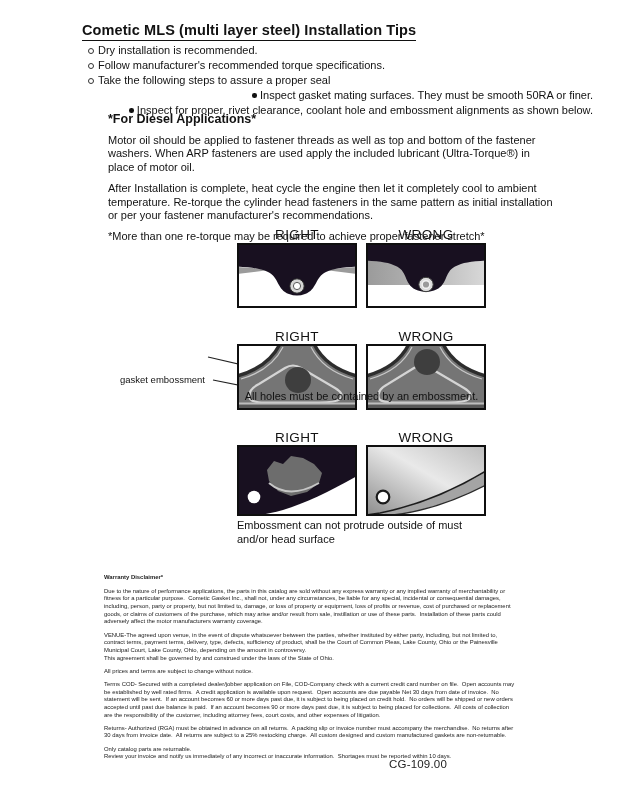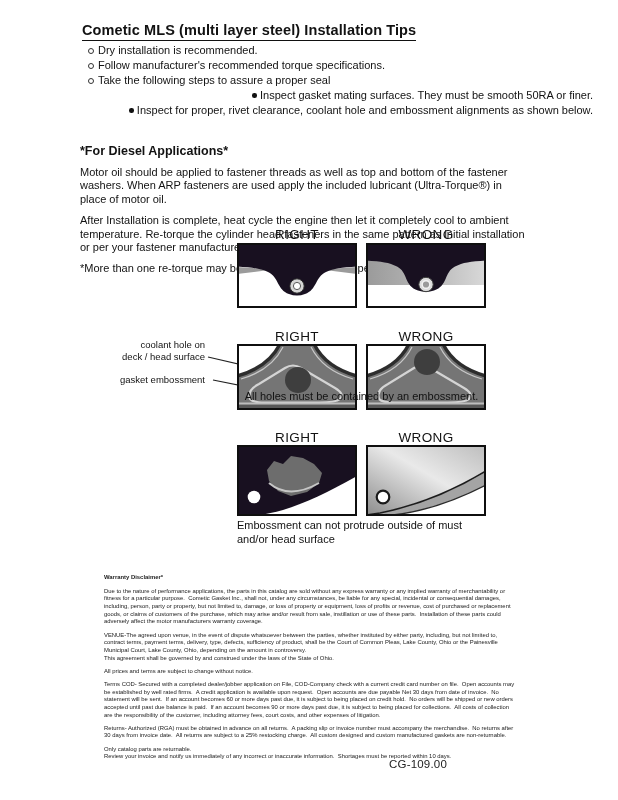--- a/index.html
+++ b/index.html
@@ -17,21 +17,21 @@
   .tip-row{display:flex;align-items:flex-start;line-height:15px;}
   .tip-row.sub{padding-left:17px;justify-content:flex-end;}
   .b-circ{
     width:4px;height:4px;border:1px solid #333;border-radius:50%;
     margin:5px 4px 0 0;flex:0 0 auto;
   }
   .b-dot{
     width:4.5px;height:4.5px;background:#111;border-radius:50%;
     margin:5px 3px 0 0;flex:0 0 auto;
   }
-  .diesel{left:80px;top:112px;width:450px;font-size:11px;line-height:1.25;margin-top:32px;}
+  .diesel{left:108px;top:112px;width:450px;font-size:11px;line-height:1.25;}
   .diesel h2{font-size:12.5px;margin:0 0 6px 0;}
   .diesel p{margin:0 0 7px 0;white-space:pre-wrap;}
   .fig-label{font-size:13.5px;text-align:center;width:120px;letter-spacing:.4px;}
   .fig-caption{font-size:11px;line-height:1.25;white-space:pre-wrap;}
   .fig-caption.center{text-align:center;}
   .panel{width:120px;display:block;}
   .ann{
     width:112px;font-size:9.5px;line-height:1.25;text-align:right;
     white-space:pre-wrap;
   }
@@ -104,22 +104,20 @@
     <path d="M0,0 H120 V17.5 C104,18.5 97,19.5 89,23.5 C78,29 82,43 68,47.5 Q60,50 52,47.5 C38,43 42,29 31,23.5 C23,19.5 16,18.5 0,17.5 Z" fill="#181020"></path>
     <circle cx="60" cy="41.5" r="7.2" fill="#dcdcdc" stroke="#3a3a3a" stroke-width="1"></circle>
     <circle cx="60" cy="41.5" r="3.8" fill="#9a9a9a" stroke="#f2f2f2" stroke-width="1.4"></circle>
     <rect x="1" y="1" width="118" height="63" fill="none" stroke="#0f0f0f" stroke-width="2"></rect>
   </svg>
 
 
   <div class="abs fig-label" style="left:237px;top:329px;">RIGHT</div>
   <div class="abs fig-label" style="left:366px;top:329px;">WRONG</div>
 
-  <div class="abs ann" style="left:93px;top:339px;">coolant hole on
-deck / head surface</div>
   <div class="abs ann" style="left:93px;top:374px;">gasket embossment</div>
 
   <svg class="abs" style="left:100px;top:330px;pointer-events:none;" width="300" height="100" viewBox="0 0 300 100">
     <line x1="108" y1="27" x2="194" y2="47" stroke="#222" stroke-width="1.1"></line>
     <line x1="113" y1="50" x2="158" y2="59" stroke="#222" stroke-width="1.1"></line>
   </svg>
 
   <svg class="abs panel" style="left:237px;top:344px;" width="120" height="66" viewBox="0 0 120 66">
     <rect x="0" y="0" width="120" height="66" fill="#ffffff"></rect>
     <path d="M0,32 C22,26 36,14 43,0 H77 C84,14 98,26 120,32 V66 H0 Z" fill="#757575"></path>

